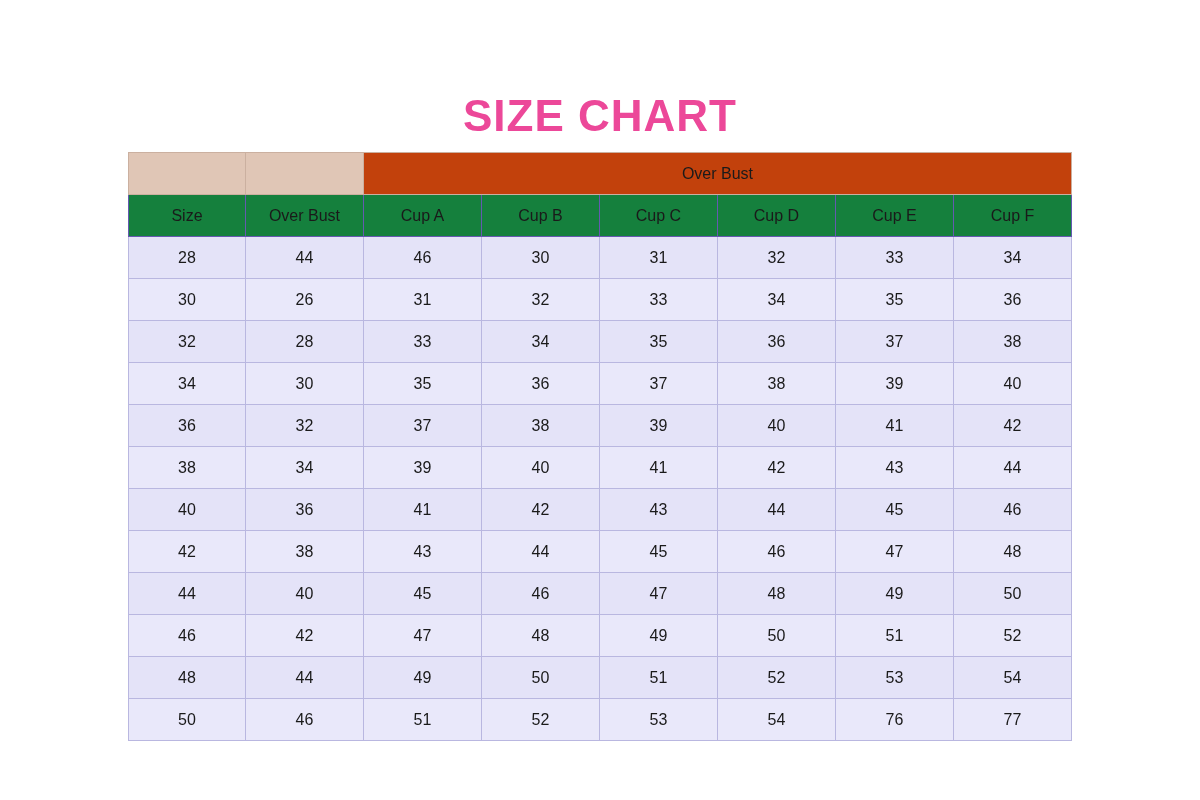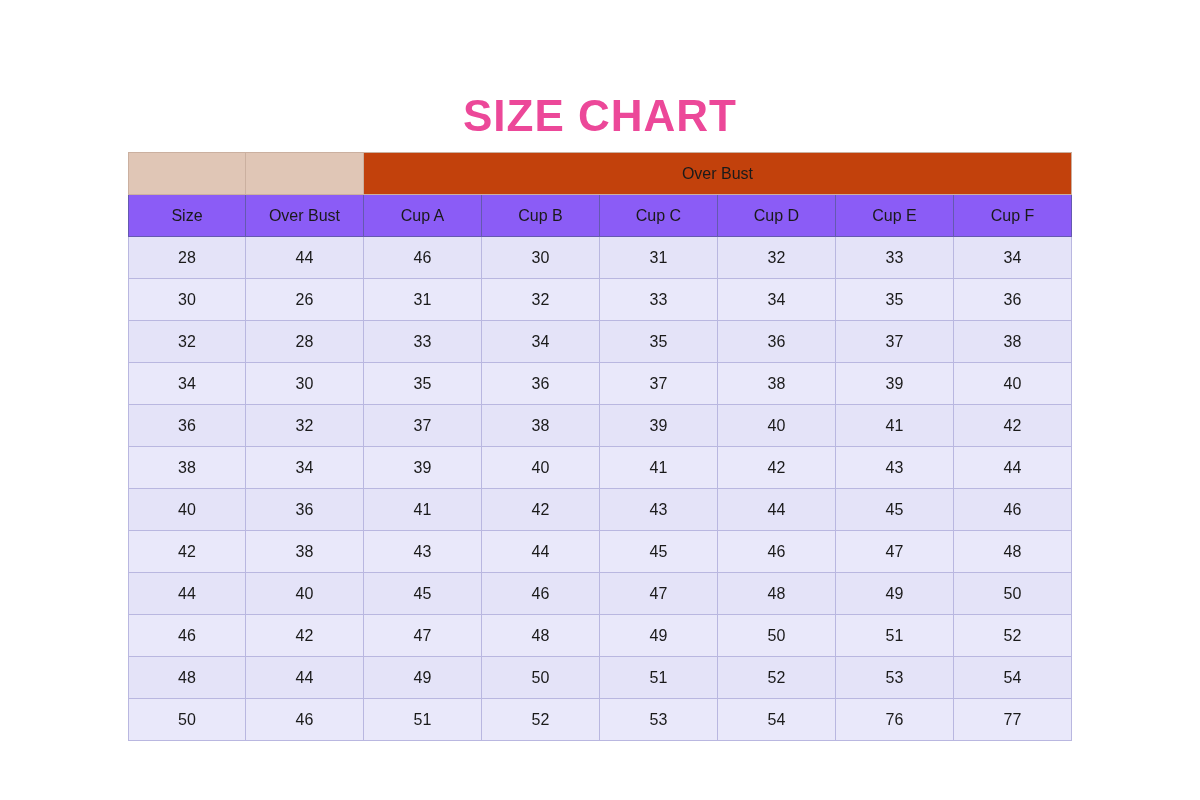--- a/index.html
+++ b/index.html
@@ -74,21 +74,21 @@
   }
   .band-overbust {
     background: #c2410c;
     border-color: #cbb0a0 !important;
     font-weight: bold;
     font-size: 17px;
     color: #121212;
   }
   
   .hdr {
-    background: #8b5cf6;
+    background: #15803d;
     color: #ffffff;
     font-weight: bold;
     font-size: 17px;
     border-color: #6459b0 !important;
     height: 42px;
   }
   
   .data-row td {
     background: #e4e3f8;
     height: 41px;

